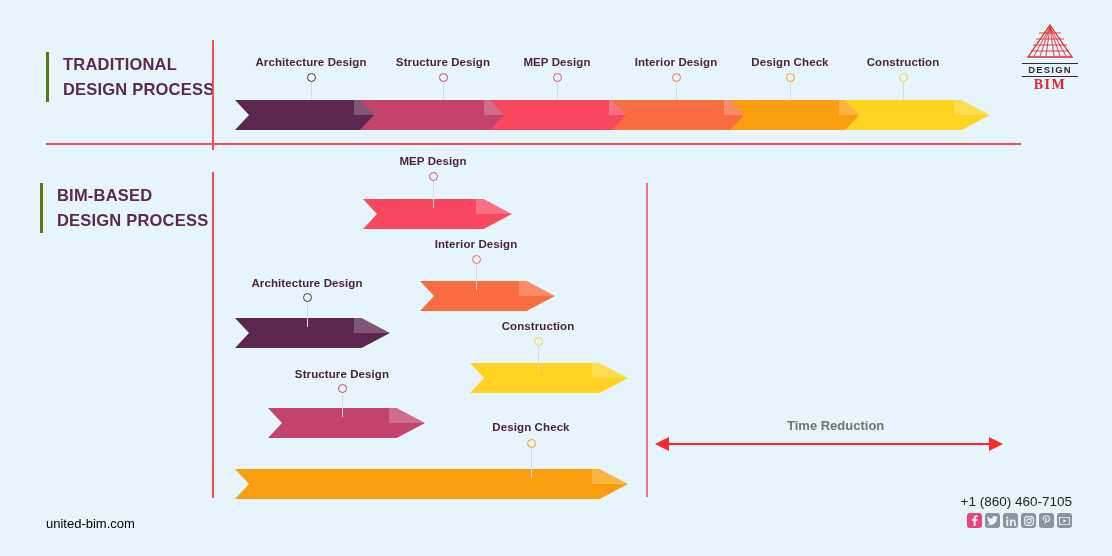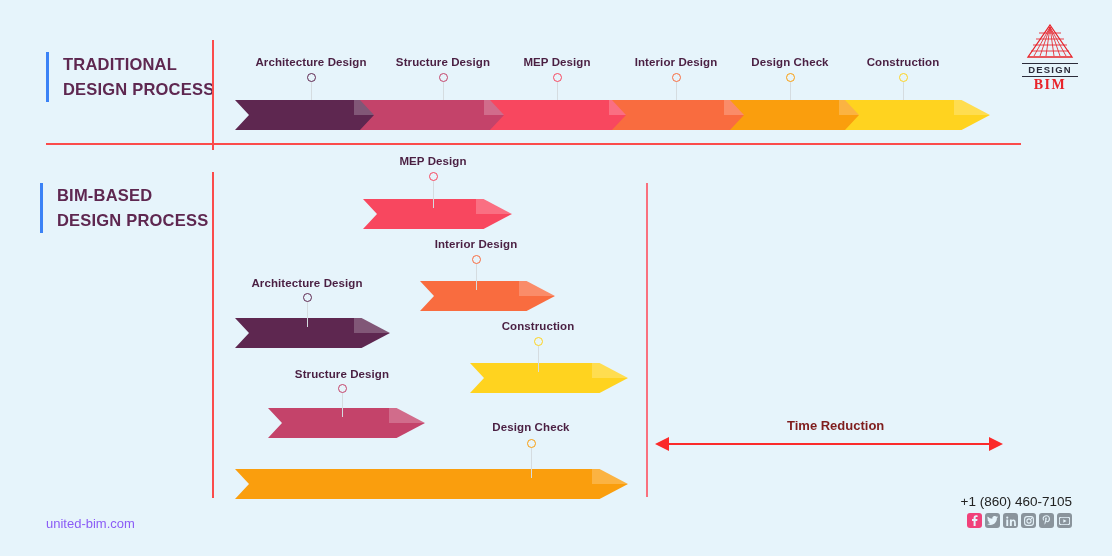--- a/index.html
+++ b/index.html
@@ -17,21 +17,21 @@
     position: relative;
     width: 1112px;
     height: 556px;
     background: #E6F4FB;
   }
 
   
   .sec-head {
     position: absolute;
     padding-left: 14px;
-    border-left: 3px solid #3b82f6;
+    border-left: 3px solid #4d7c0f;
     color: #5E2750;
     font-weight: bold;
     font-size: 16.5px;
     letter-spacing: 0.2px;
     line-height: 25px;
   }
   .sec-head .l2 { display: block; }
 
   
   .rule-h {
@@ -80,21 +80,21 @@
     font-size: 11.5px;
     font-weight: bold;
     white-space: nowrap;
     letter-spacing: 0.1px;
     text-align: center;
   }
 
   
   .tr-label {
     position: absolute;
-    color: #7f1d1d;
+    color: #737373;
     font-size: 13px;
     font-weight: bold;
     white-space: nowrap;
   }
 
   
   #logo {
     position: absolute;
     left: 1022px;
     top: 24px;
@@ -119,21 +119,21 @@
     line-height: 15px;
     font-family: "Liberation Serif", serif;
   }
 
   
   #site {
     position: absolute;
     left: 46px;
     top: 516px;
     font-size: 13px;
-    color: #8b5cf6;
+    color: #000000;
   }
   #phone {
     position: absolute;
     right: 40px;
     top: 494px;
     font-size: 13.5px;
     color: #222;
     white-space: nowrap;
   }
   #social {

